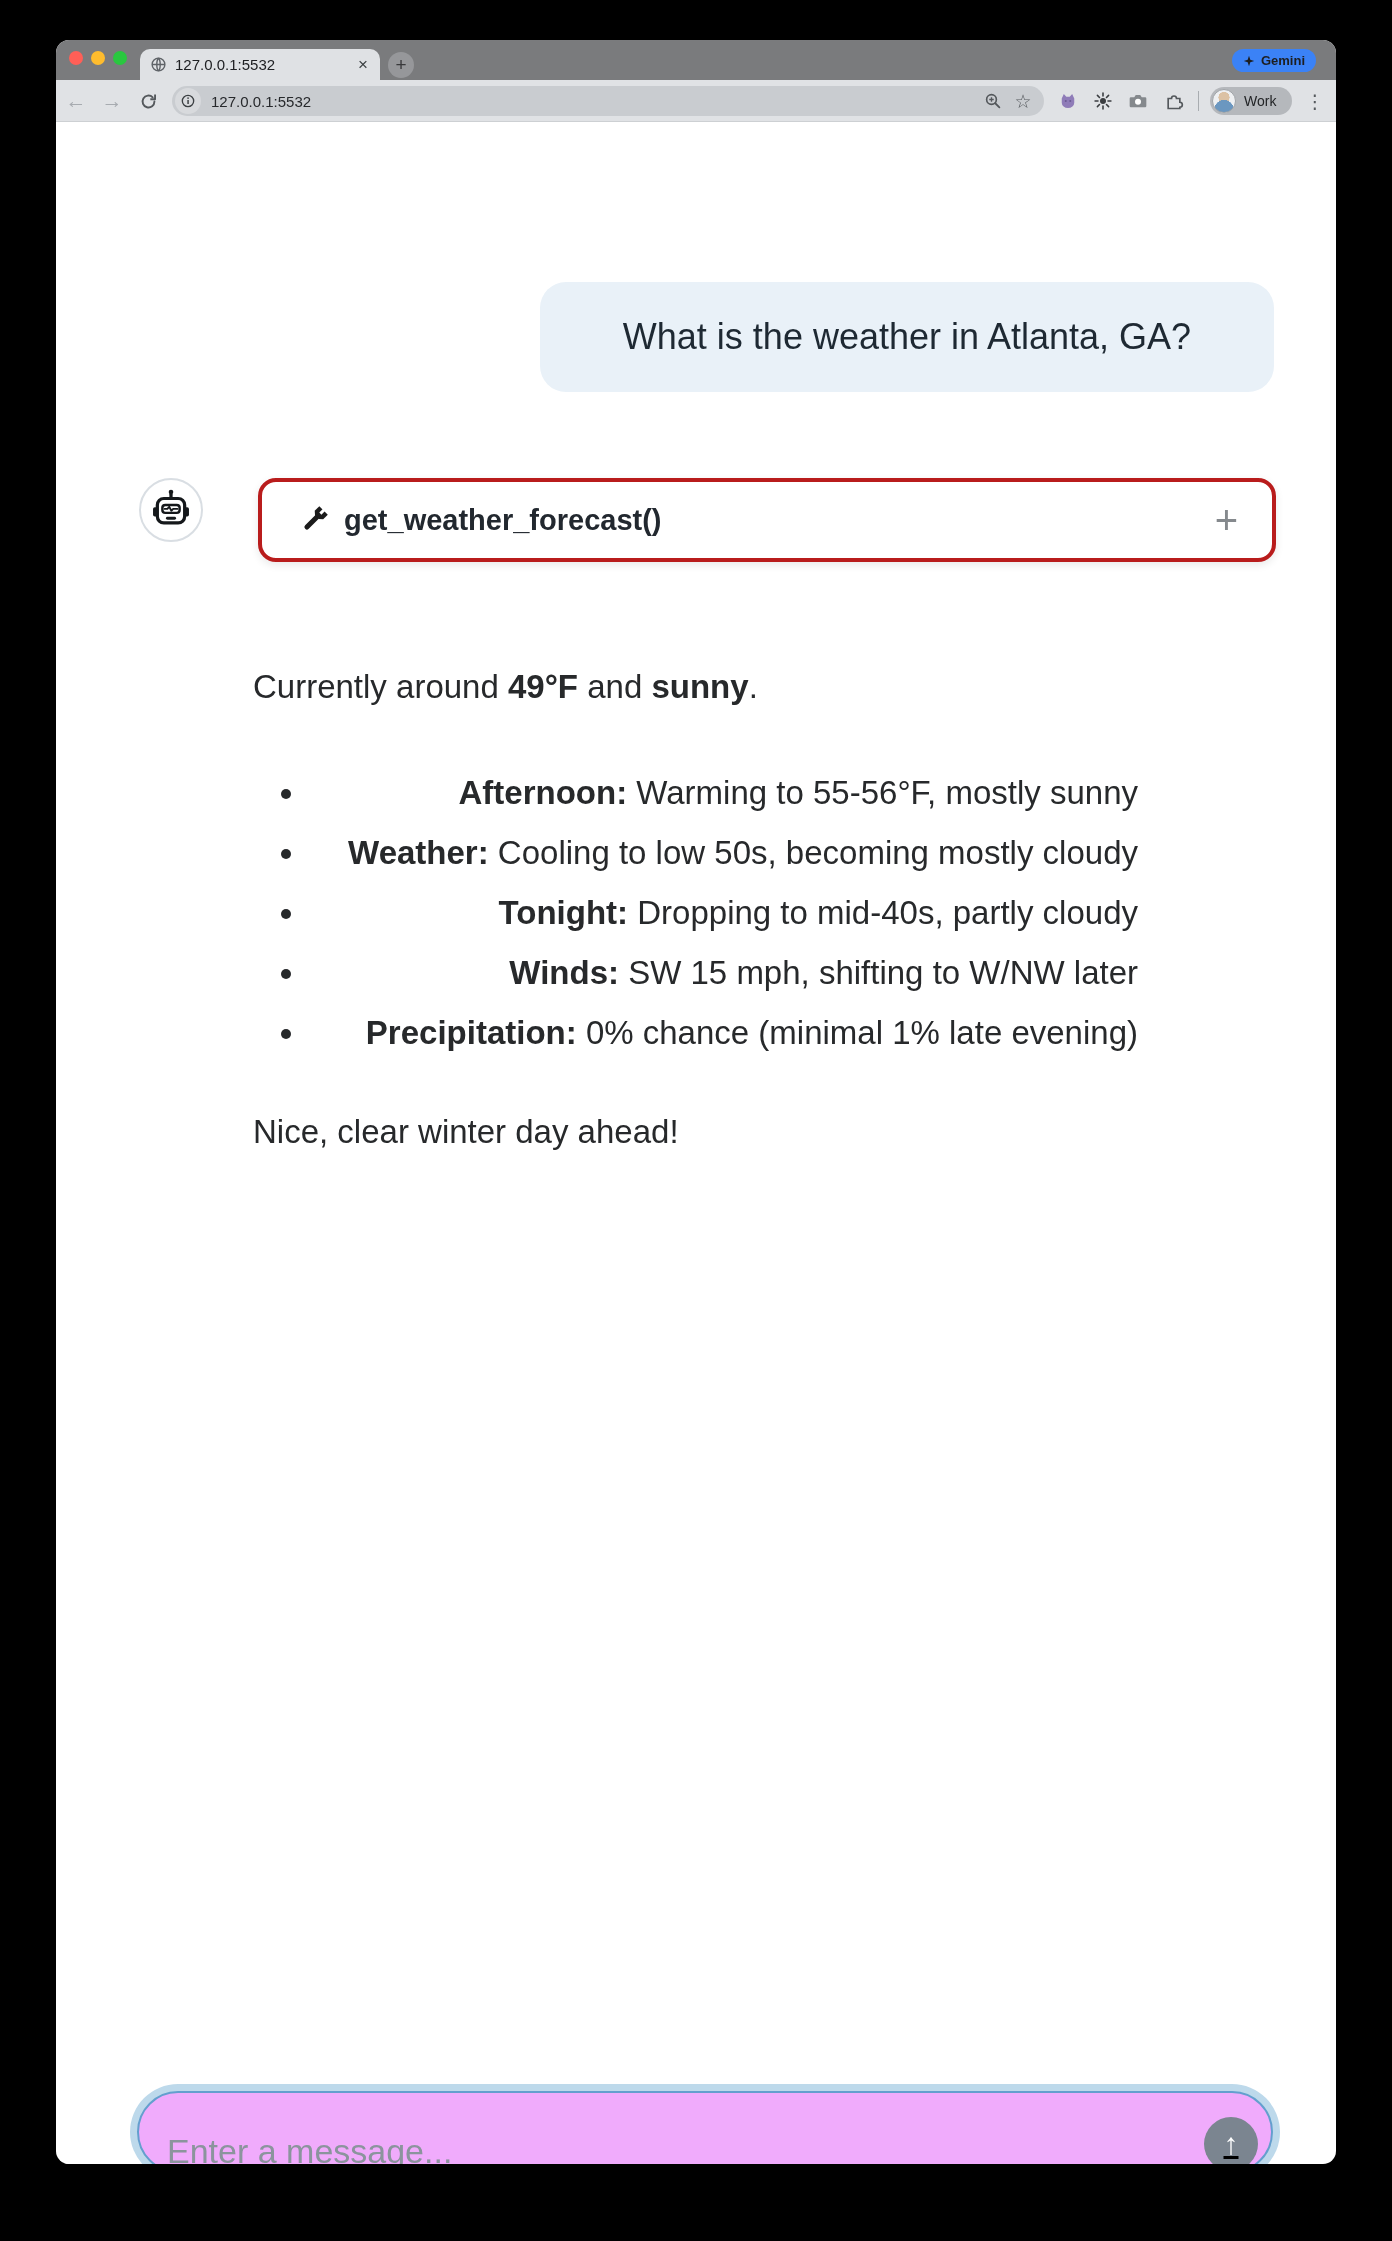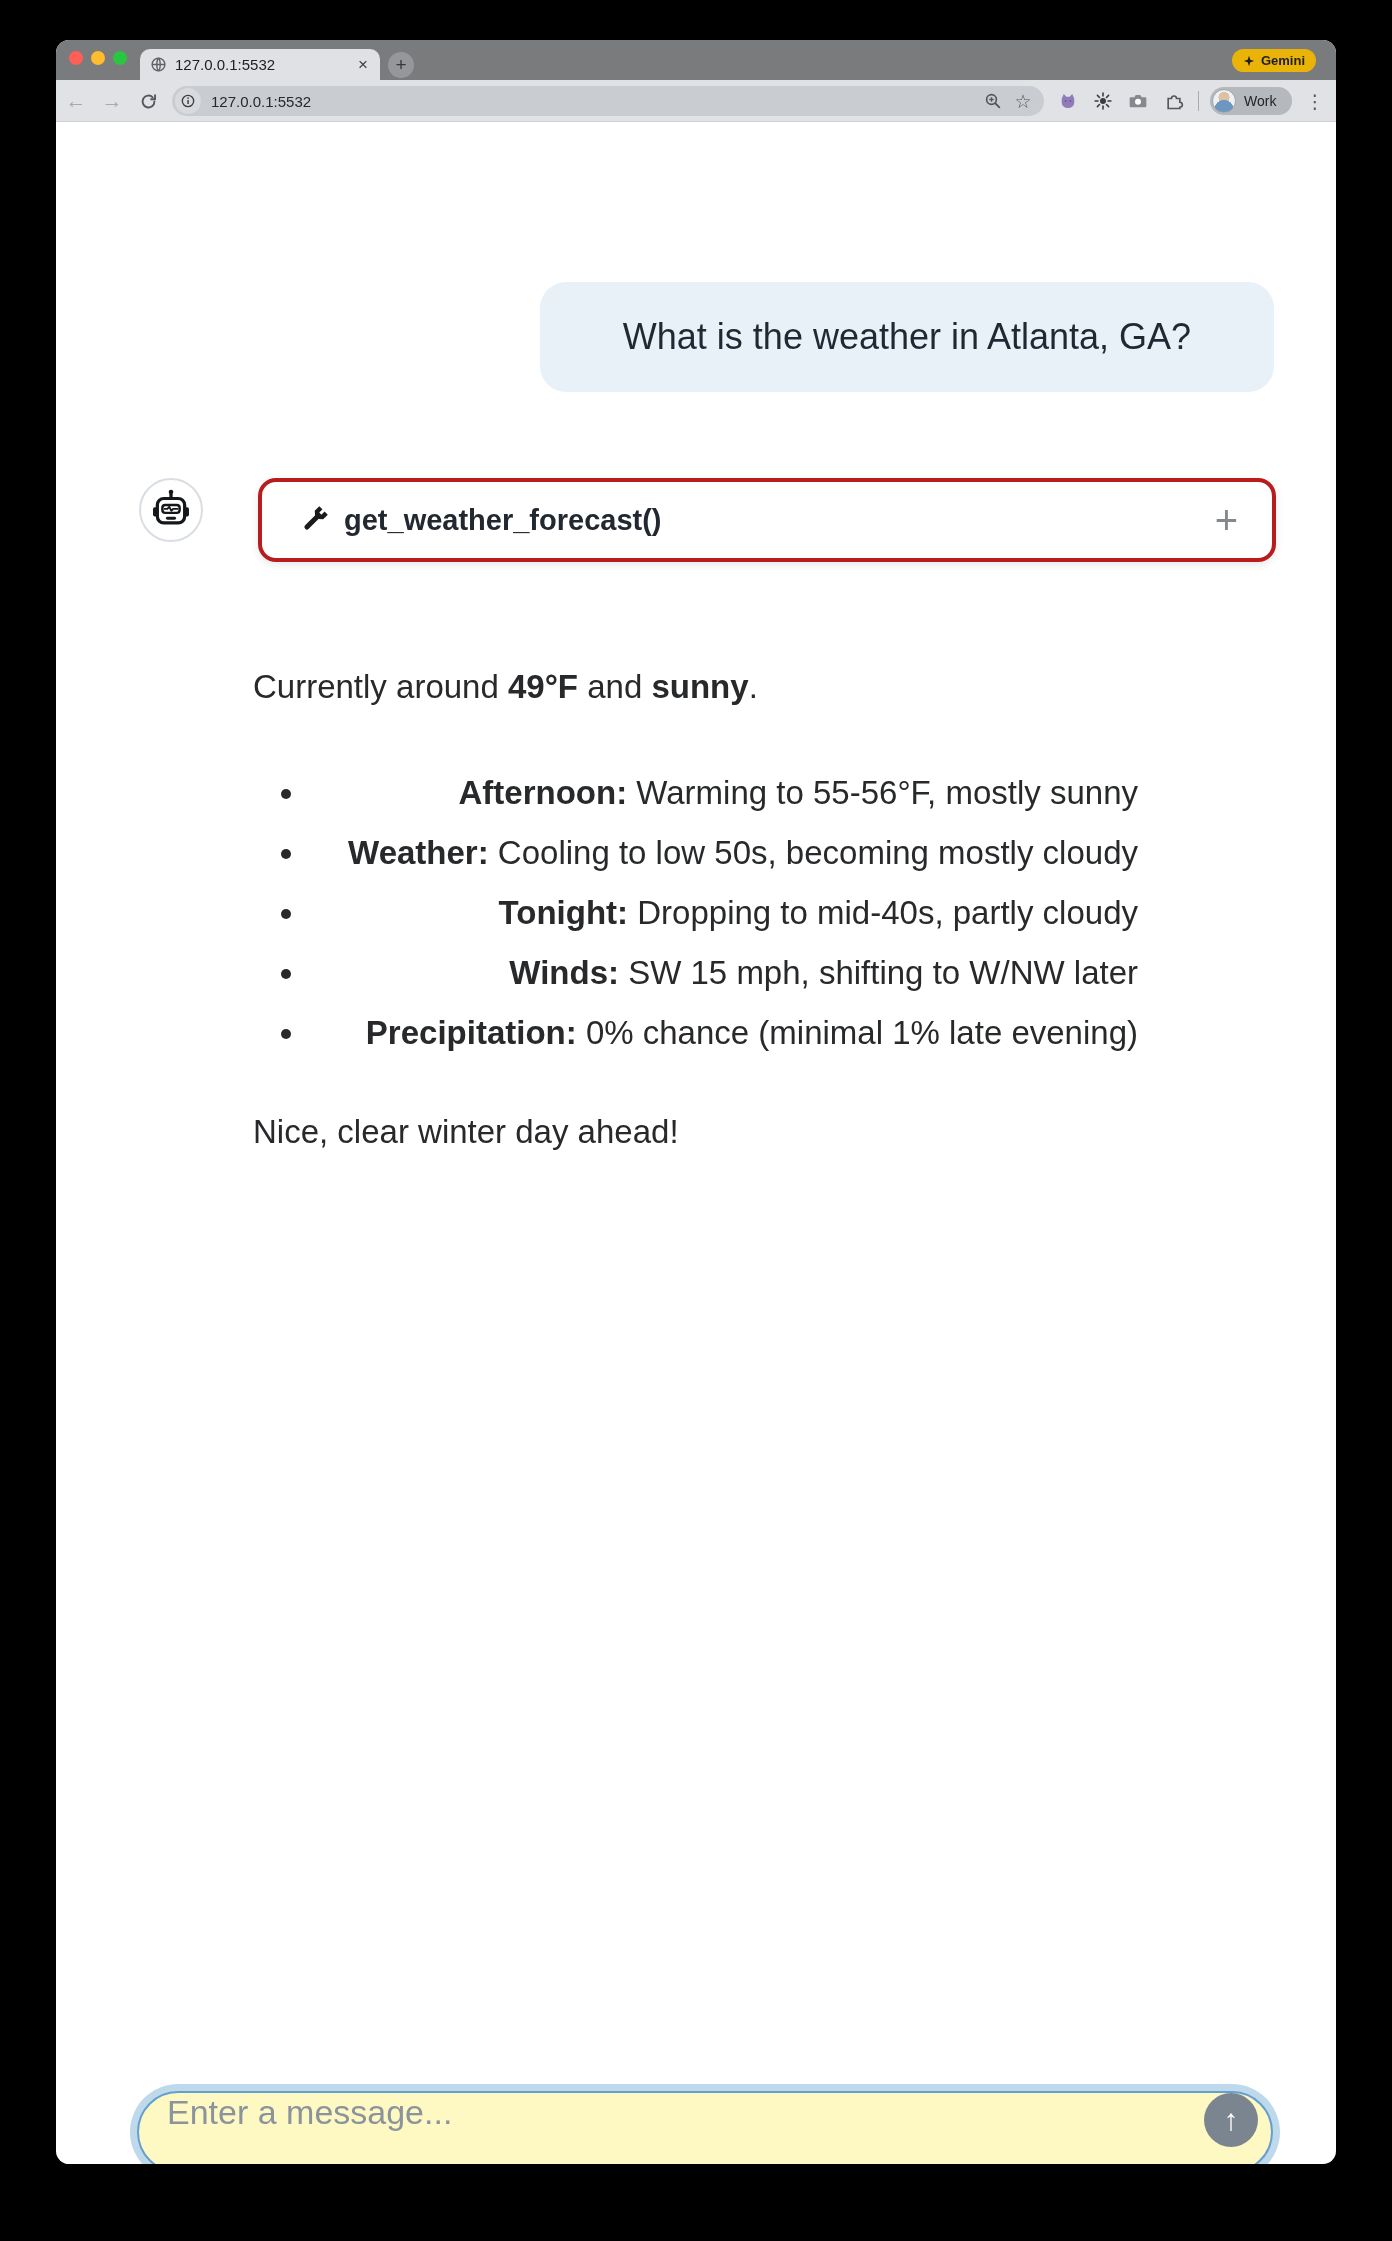--- a/index.html
+++ b/index.html
@@ -17,21 +17,21 @@
   .light.red { left:13px; background:#ff5f57; }
   .light.yellow { left:35px; background:#febc2e; }
   .light.green { left:57px; background:#29c73f; }
   .tab { position:absolute; left:84px; top:9px; width:240px; height:31px; background:#dfe1e4;
     border-radius:10px 10px 0 0; display:flex; align-items:center; padding:0 10px; }
   .tab .favicon { width:17px; height:17px; margin-right:8px; flex:0 0 auto; }
   .tab .tab-title { font-size:15px; color:#202124; flex:1 1 auto; white-space:nowrap; overflow:hidden; }
   .tab .tab-close { font-size:17px; color:#3c4043; padding:0 2px; cursor:default; }
   .newtab { position:absolute; left:332px; top:12px; width:26px; height:26px; border-radius:50%;
     background:#96979a; color:#39393b; font-size:19px; line-height:25px; text-align:center; }
-  .gemini-badge { position:absolute; right:20px; top:9px; height:23px; background:#eab308;
+  .gemini-badge { position:absolute; right:20px; top:9px; height:23px; background:#3b82f6;
     border-radius:12px; display:flex; align-items:center; gap:6px; padding:10px 11px;
     font-size:13px; font-weight:700; color:#1d1e20; }
   .gemini-badge svg { width:12px; height:12px; }
 
   
   .toolbar { position:absolute; left:0; top:40px; width:100%; height:42px; background:#e0e2e5;
     border-bottom:1px solid #cdd0d3; }
   .navbtn { position:absolute; top:0; height:42px; width:28px; display:flex; align-items:center;
     justify-content:center; font-size:21px; }
   .navbtn.back { left:6px; color:#a7abb0; }
@@ -78,22 +78,22 @@
   .response h3 { font-size:34px; font-weight:700; line-height:1.2; color:#222528; }
   .response p.intro { margin-top:52px; font-size:33px; line-height:1.25; }
   .response p.intro b { font-weight:700; }
   .response ul { margin-top:56px; padding-left:55px; width:885px;text-align:right; }
   .response li { font-size:33px; line-height:60px; color:#27292b; }
   .response li b { font-weight:700; }
   .response p.closing { margin-top:48px; font-size:33px; line-height:1.25; }
 
   .inputwrap { position:absolute; left:66px; top:1962px; width:1150px; height:96px;
     border-radius:48px; background:#bdd9eb; padding:7px; }
-  .inputinner { width:100%; height:100%; background:#fef9c3; border:2px solid #649fce;
-    border-radius:41px; display:flex; align-items:flex-start; }
+  .inputinner { width:100%; height:100%; background:#f0abfc; border:2px solid #649fce;
+    border-radius:41px; display:flex; align-items:flex-end;text-decoration:underline; }
   .msg-input { flex:1 1 auto; border:none; outline:none; background:transparent; font-size:34px;
     color:#3a4046; padding-left:28px; font-family:"Liberation Sans","DejaVu Sans",sans-serif; }
   .msg-input::placeholder { color:#8b949d; opacity:1; }
   .sendbtn { flex:0 0 auto; width:54px; height:54px; border-radius:50%; background:#7b8590;
     color:#fff; font-size:30px; font-weight:700; display:flex; align-items:center;
     justify-content:center; margin-right:13px; }
 </style>
 </head>
 <body>
 

